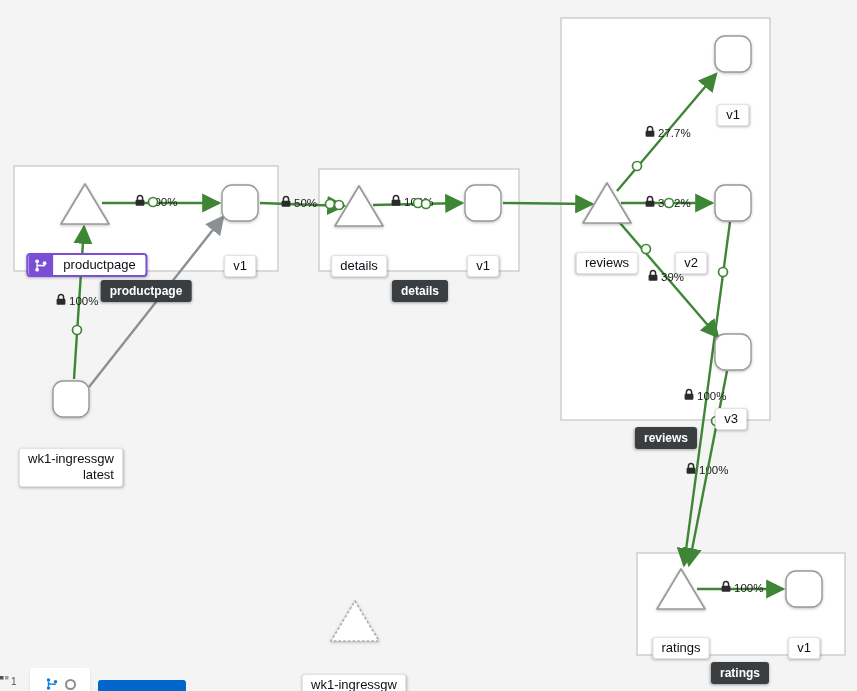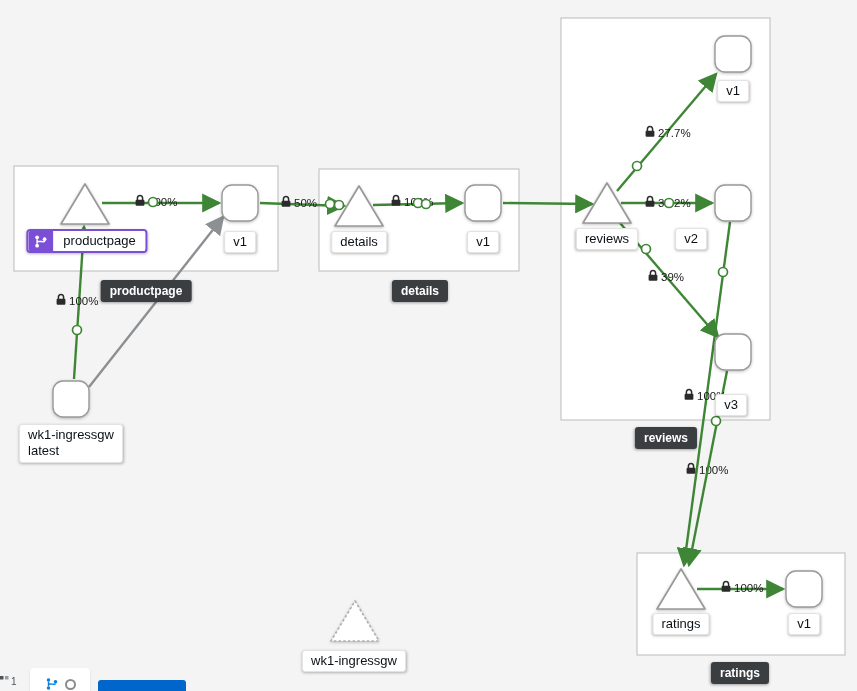--- a/index.html
+++ b/index.html
@@ -9,23 +9,24 @@
     background:#f4f4f4;
     font-family:"Liberation Sans", sans-serif;
   }
   #graph-canvas { position:absolute; inset:0; }
   #graph-svg { position:absolute; left:0; top:0; }
   #label-layer { position:absolute; inset:0; pointer-events:none; }
 
   .pill {
     position:absolute; transform:translateX(-50%);
     background:#fff; border:1px solid #e3e3e3; border-radius:3px;
-    padding:2px 8px; font-size:13px; color:#0b1117; text-align:left;
+    padding:2px 8px; font-size:13px; color:#0b1117; text-align:right;
     box-shadow:0 1px 3px rgba(0,0,0,.28); line-height:1.25; white-space:pre-line;
     pointer-events:auto;
+    margin-top:24px;
   }
   .pill.purple {
     display:flex; align-items:stretch; padding:0; overflow:hidden;
     border:2px solid var(--purple); border-radius:4px;
   }
   .pill.purple .icon-box {
     background:var(--purple); display:flex; align-items:center; justify-content:center;
     width:25px;
   }
   .pill.purple .txt { padding:2px 10px; background:#fff; }
@@ -198,21 +199,21 @@
             <path d="M4 5.5 v5 M4 9 C4 6.5 12 9.5 12 7.5" stroke="#fff" fill="none" stroke-width="1.6"></path>
           </svg></span><span class="txt">productpage</span></div>
       <div class="pill" style="left: 240px; top: 231px;">v1</div>
       <div class="pill" style="left: 71px; top: 424px;">wk1-ingressgw
 latest</div>
       <div class="pill" style="left: 359px; top: 231px;">details</div>
       <div class="pill" style="left: 483px; top: 231px;">v1</div>
       <div class="pill" style="left: 607px; top: 228px;">reviews</div>
       <div class="pill" style="left: 733px; top: 80px;">v1</div>
       <div class="pill" style="left: 691px; top: 228px;">v2</div>
-      <div class="pill" style="left: 731px; top: 394px;">v3</div>
+      <div class="pill" style="left: 731px; top: 384px;">v3</div>
       <div class="pill" style="left: 681px; top: 613px;">ratings</div>
       <div class="pill" style="left: 804px; top: 613px;">v1</div>
       <div class="pill" style="left: 354px; top: 650px;">wk1-ingressgw</div>
     </div>
 </div>
 
 <div id="toolbar">
   <div class="mini-ctrl">
     <svg width="9" height="10" viewBox="0 0 9 10">
       <rect x="0" y="0" width="3.5" height="3.5" fill="#4d5258"></rect>

